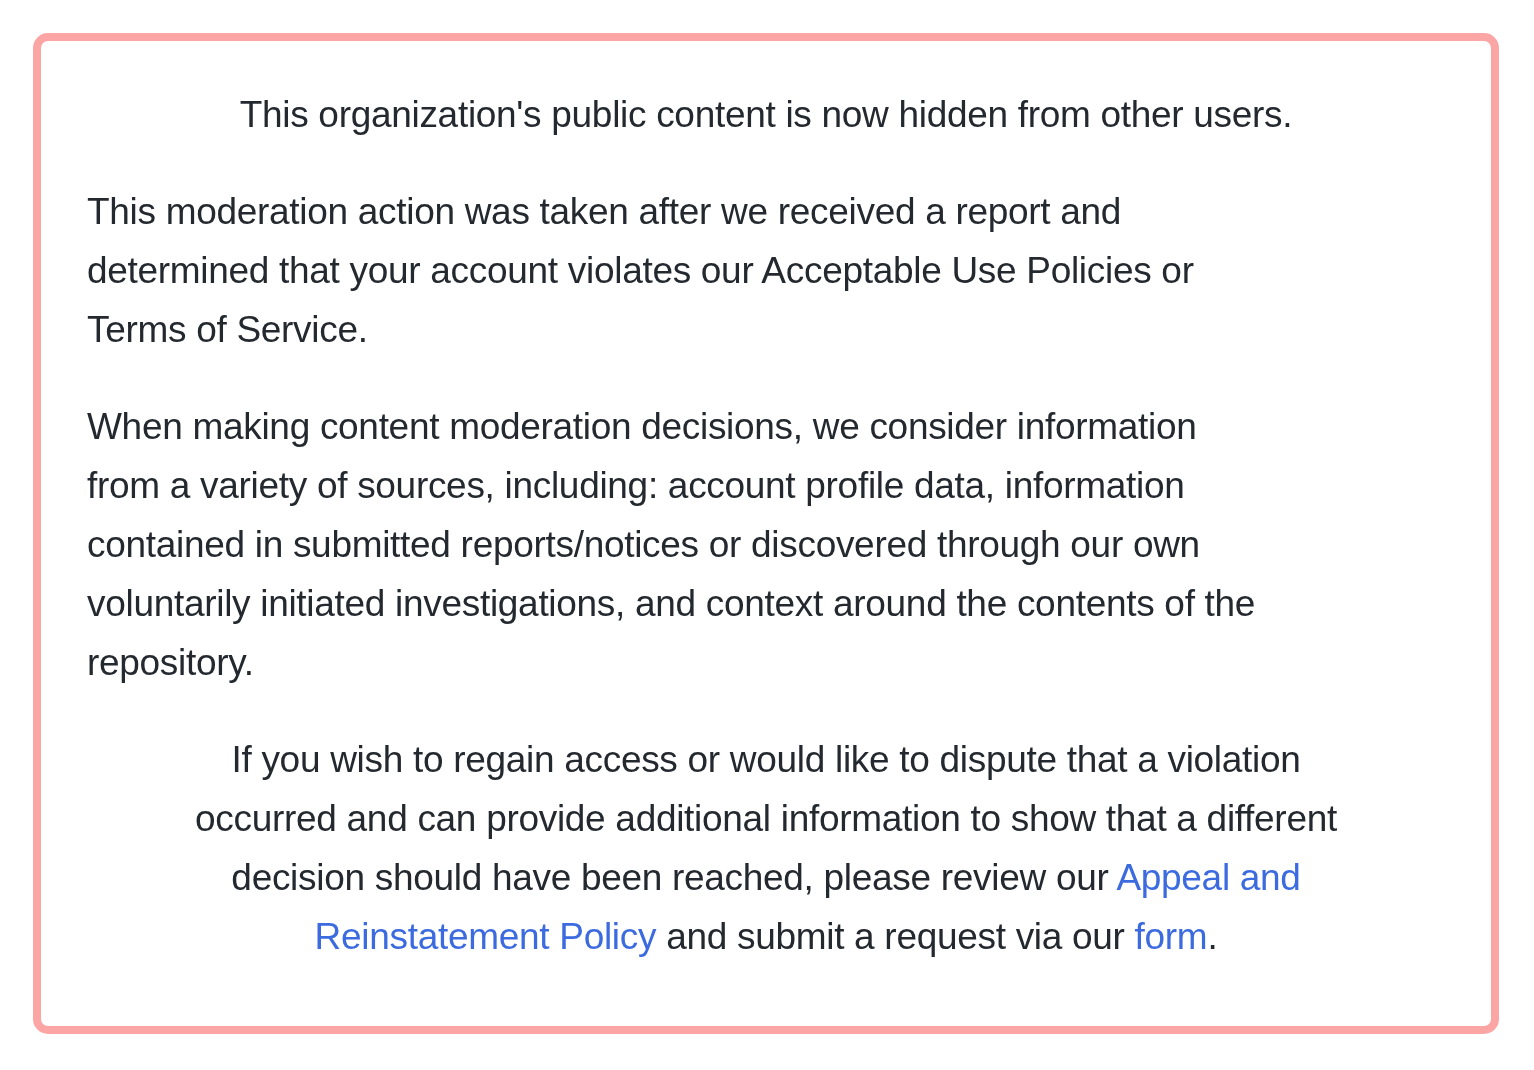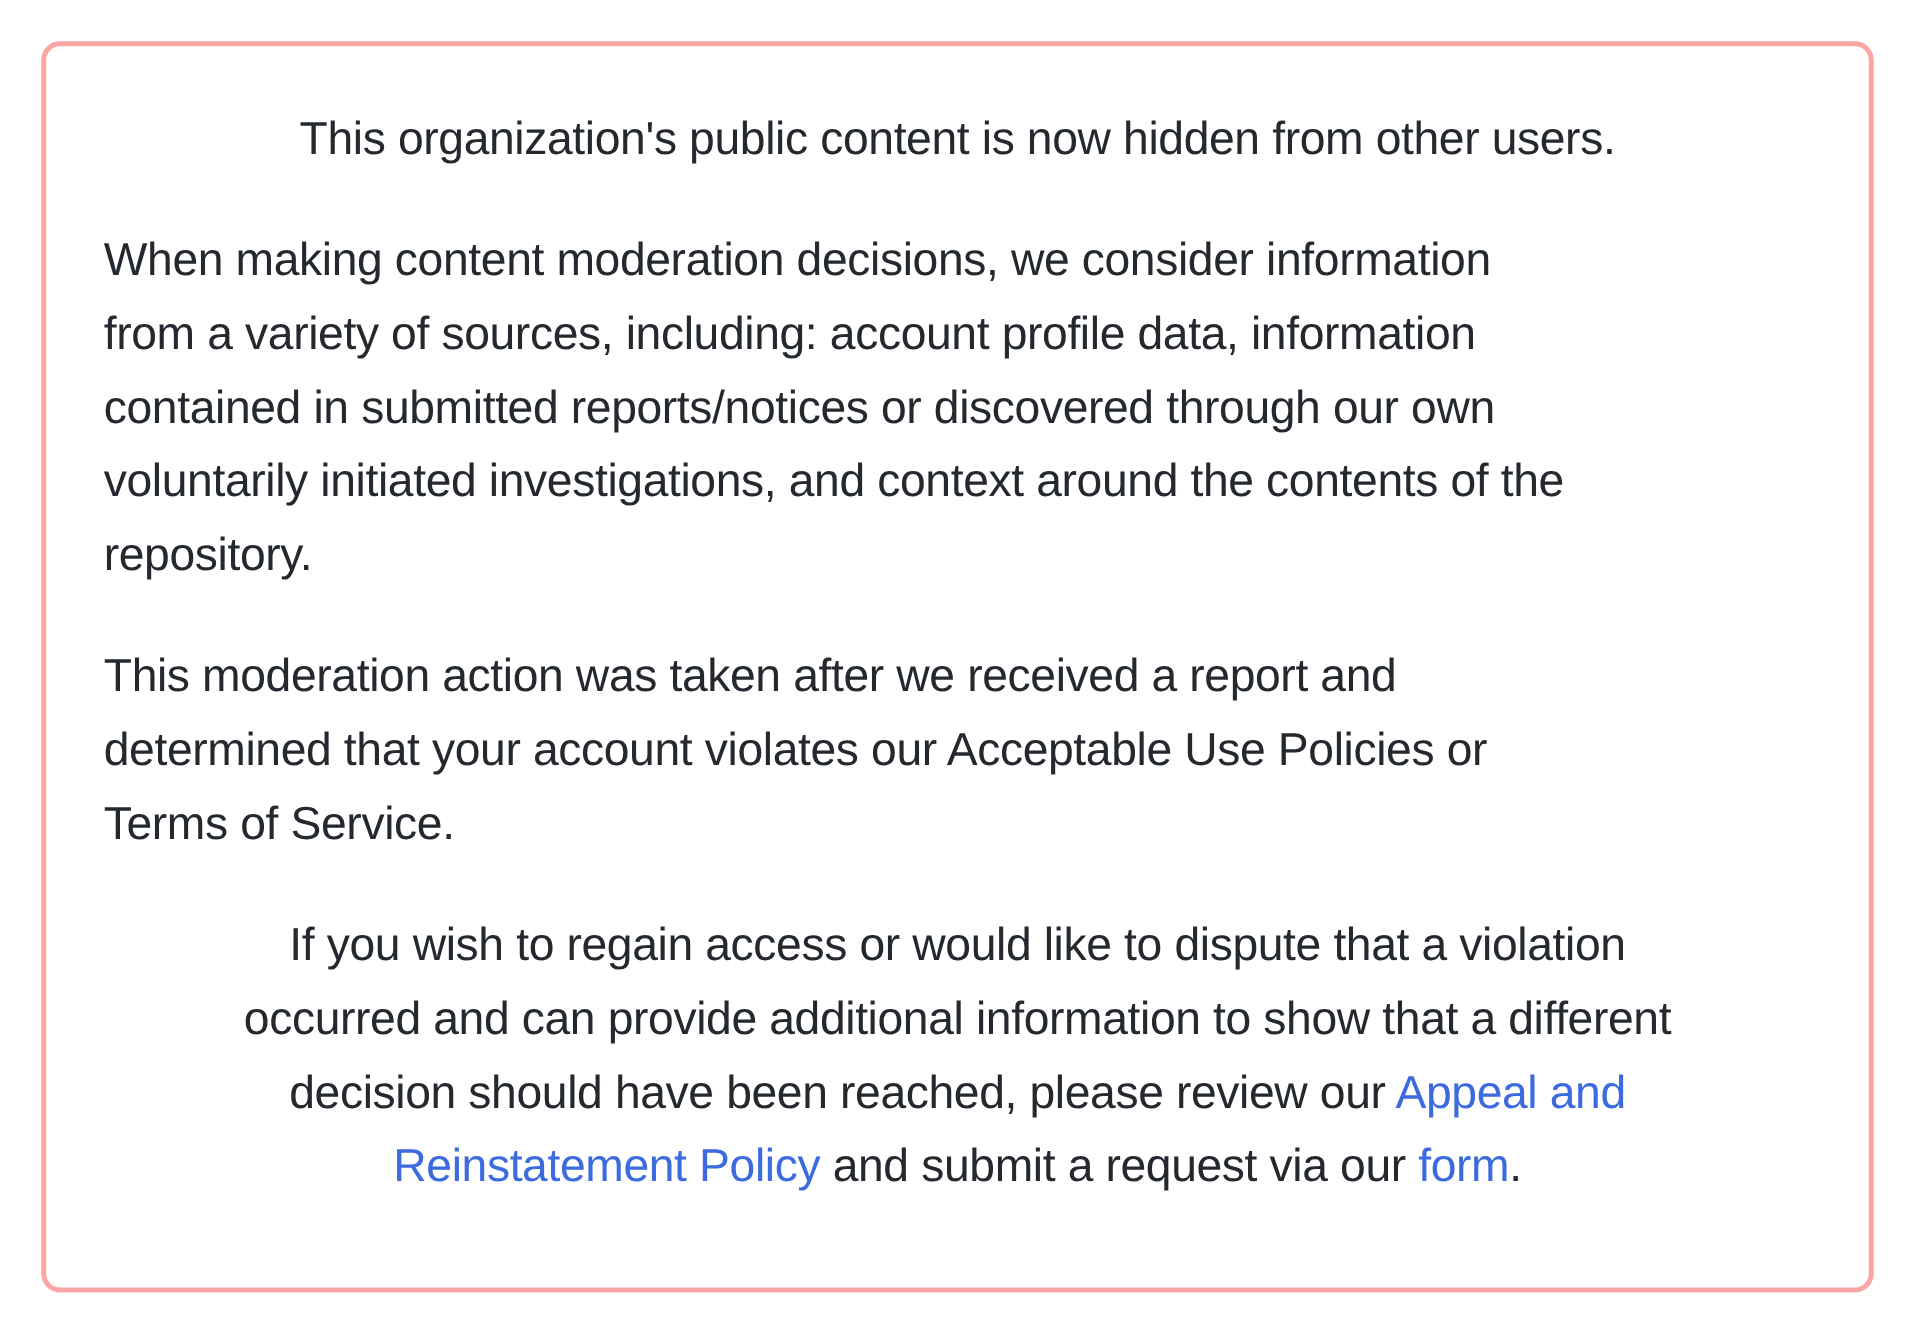--- a/index.html
+++ b/index.html
@@ -17,21 +17,21 @@
     background: #ffffff;
   }
   .card {
     position: absolute;
     left: 33px;
     top: 33px;
     width: 1466px;
     height: 1001px;
     box-sizing: border-box;
     background: #ffffff;
-    border: 4px solid #fca5a5;
+    border: 8px solid #fca5a5;
     border-radius: 15px;
     padding: 44px 46px;
     overflow: hidden;
   }
   .card p {
     margin: 0 0 38px 0;
     font-size: 37px;
     line-height: 59px;
     letter-spacing: -0.3px;
     color: #24292f;
@@ -46,17 +46,17 @@
     text-decoration: none;
     cursor: pointer;
   }
 </style>
 </head>
 <body>
 
 <div class="page">
   <section class="card">
     <p class="center">This organization's public content is now hidden from other users.</p>
+    <p>This moderation action was taken after we received a report and<br>determined that your account violates our Acceptable Use Policies or<br>Terms of Service.</p>
     <p>When making content moderation decisions, we consider information<br>from a variety of sources, including: account profile data, information<br>contained in submitted reports/notices or discovered through our own<br>voluntarily initiated investigations, and context around the contents of the<br>repository.</p>
-    <p>This moderation action was taken after we received a report and<br>determined that your account violates our Acceptable Use Policies or<br>Terms of Service.</p>
     <p class="center"><span>If you wish to regain access or would like to dispute that a violation</span><br><span>occurred and can provide additional information to show that a different</span><br><span>decision should have been reached, please review our </span><a href="#" class="inline-link">Appeal and<br>Reinstatement Policy</a><span> and submit a request via our </span><a href="#" class="inline-link">form</a><span>.</span></p>
   </section>
 </div>
 
 </body></html>

